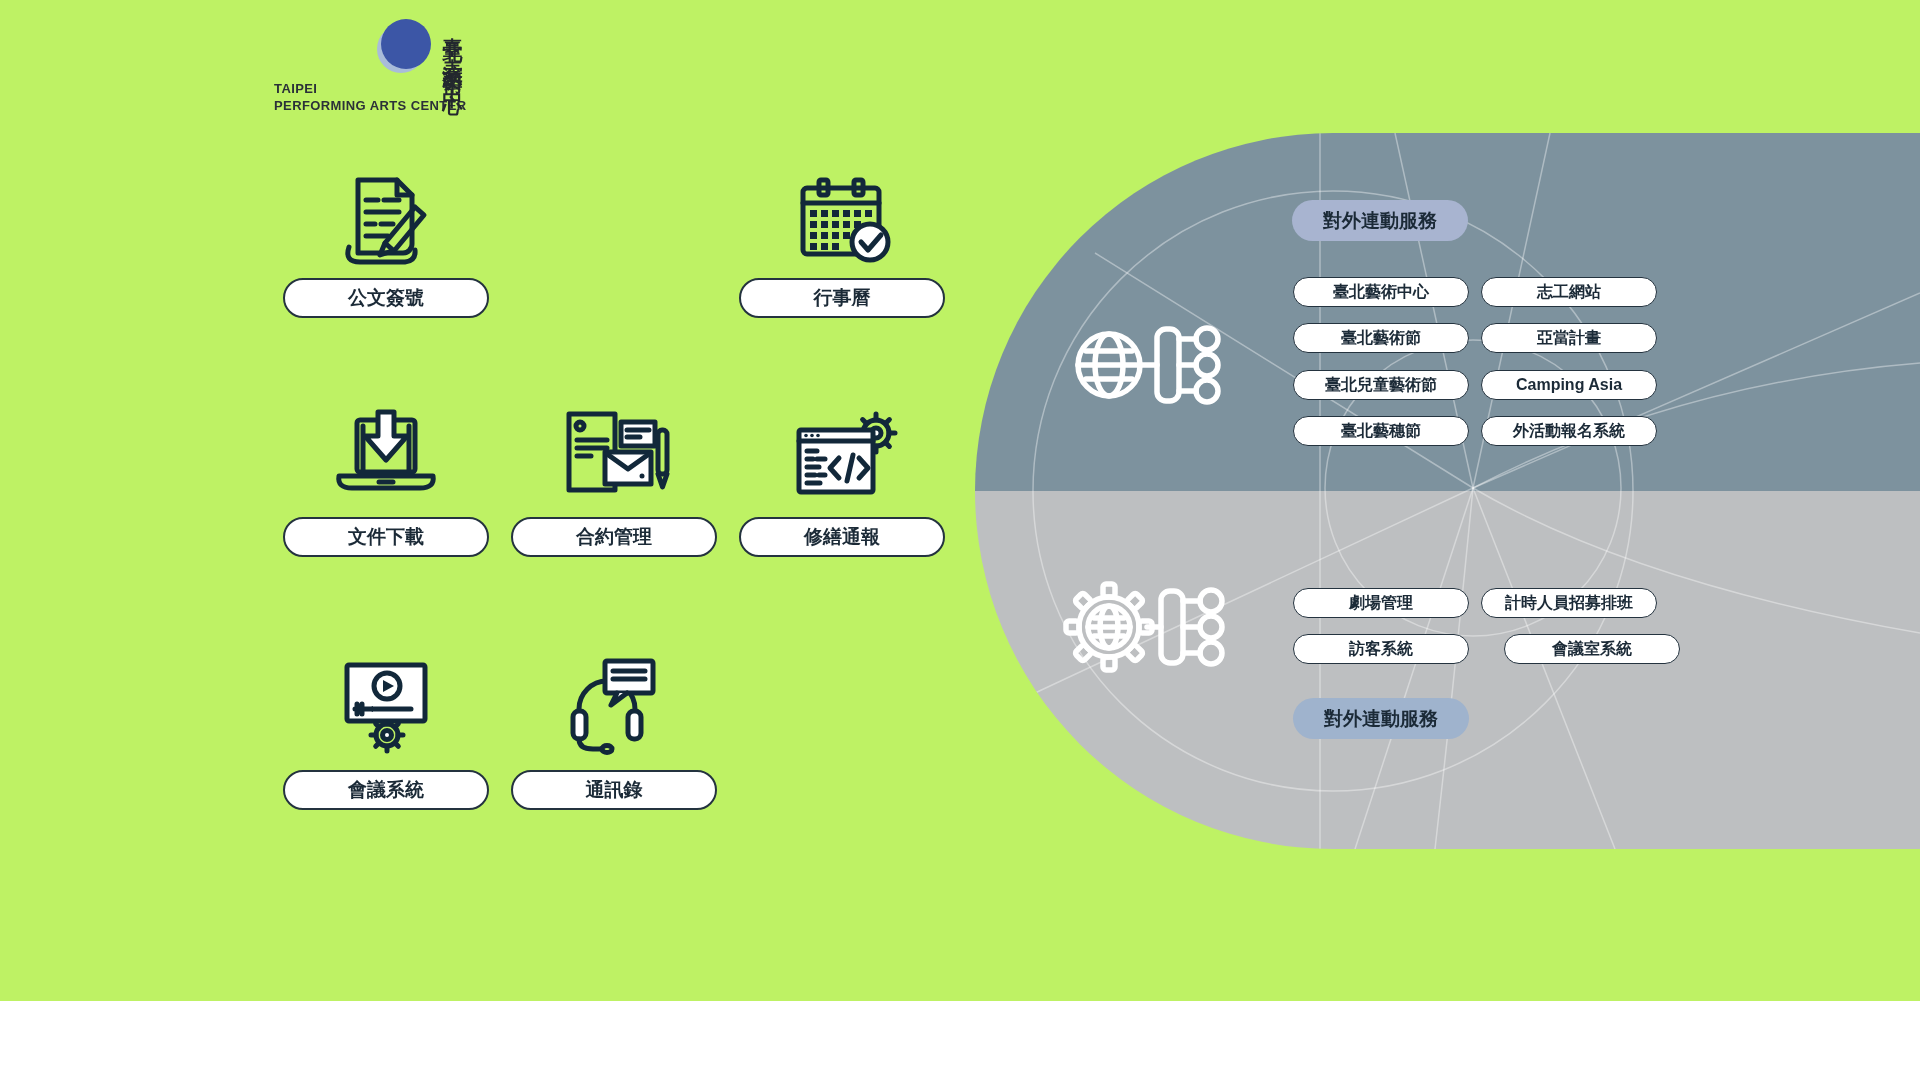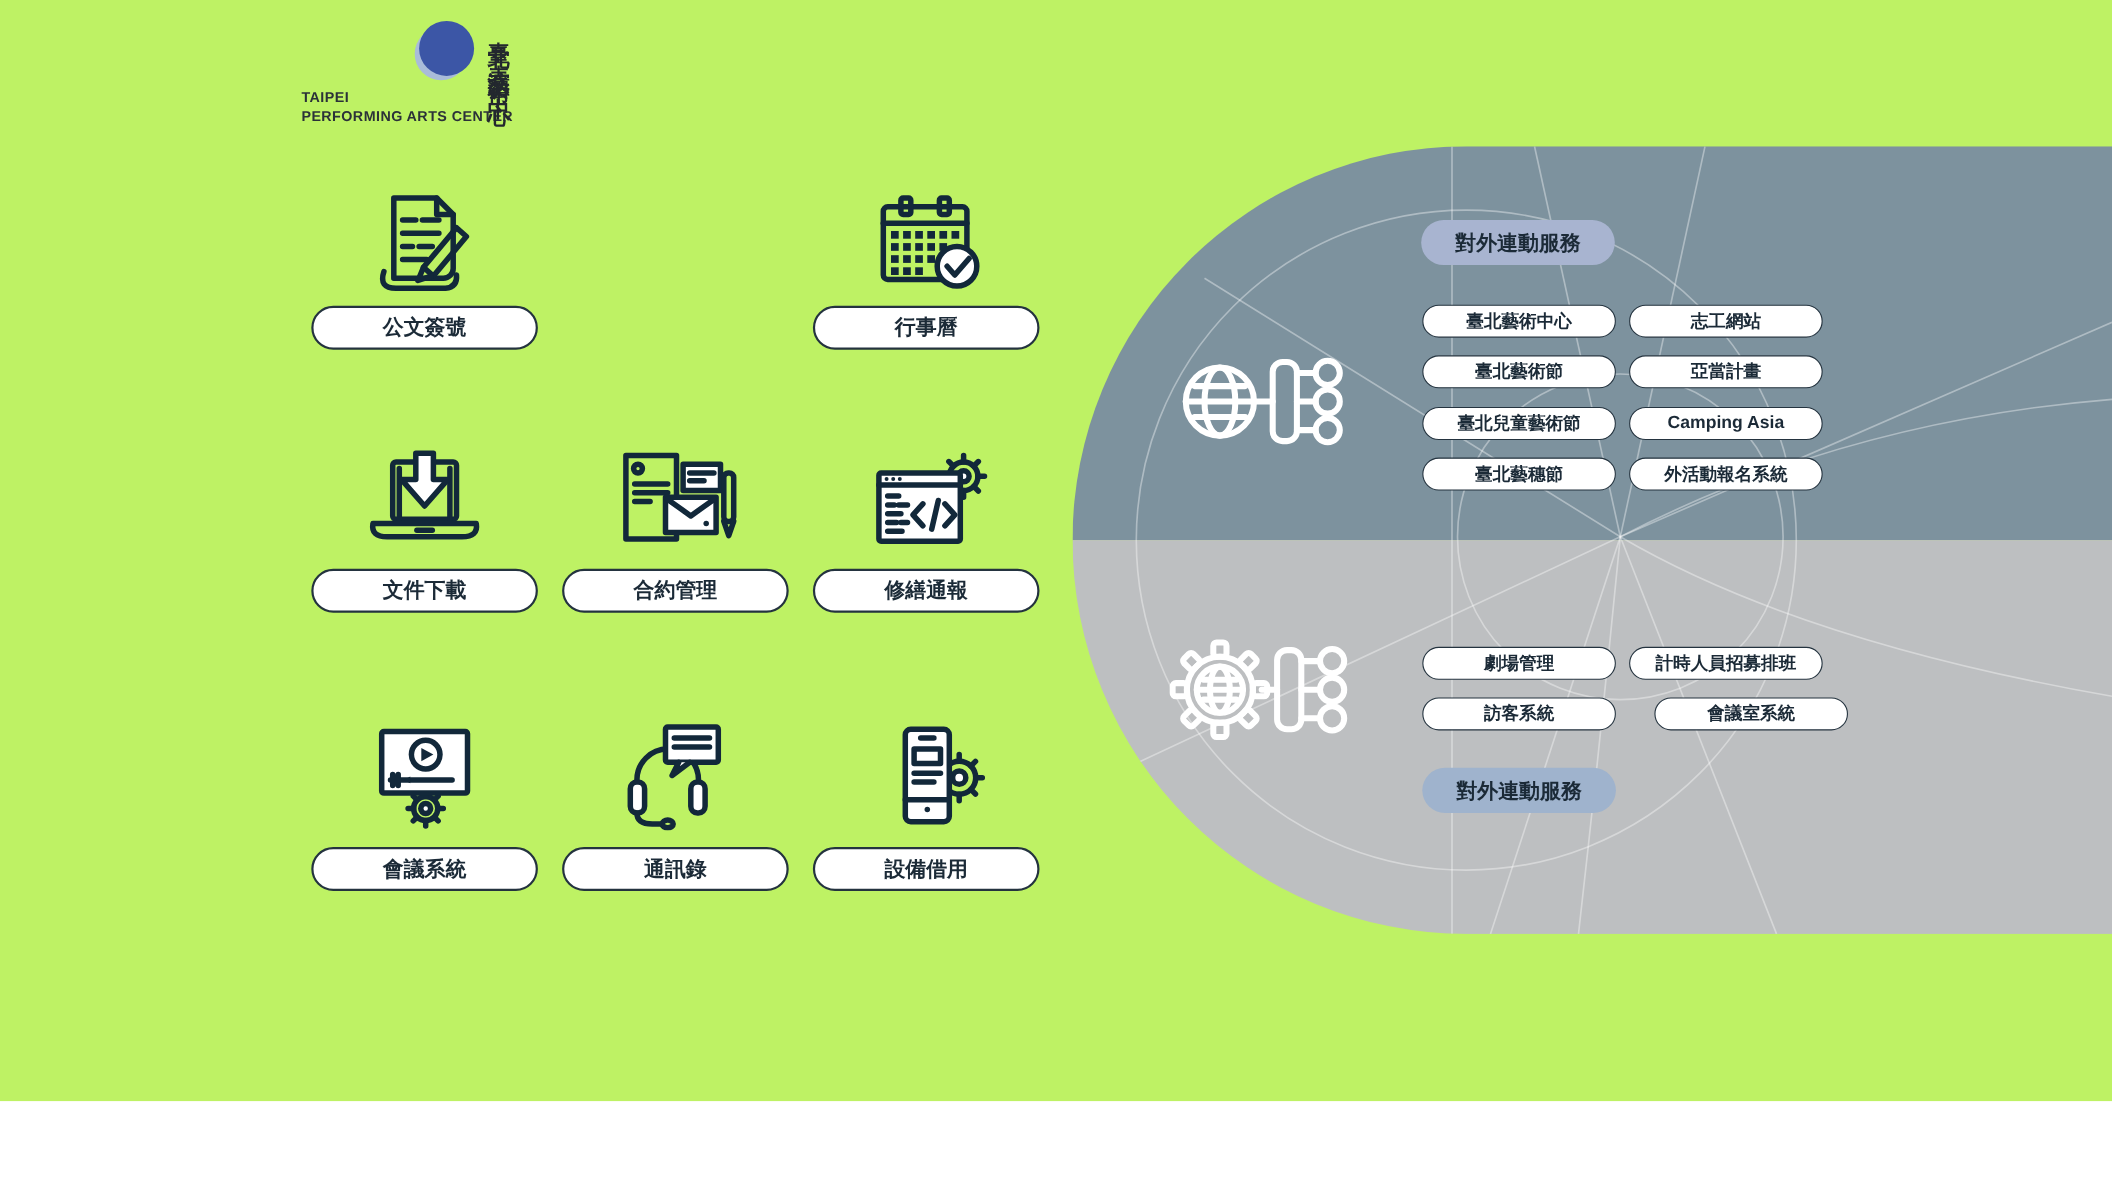--- a/index.html
+++ b/index.html
@@ -179,35 +179,20 @@
         <path d="M64 16 h32 M64 24 h32"></path>
         <rect x="24" y="56" width="13" height="28" rx="6" fill="#ffffff"></rect>
         <rect x="79" y="56" width="13" height="28" rx="6" fill="#ffffff"></rect>
         <path d="M30 84 q0 10 14 10 h9"></path>
         <ellipse cx="58" cy="94" rx="5" ry="3.5"></ellipse>
       </svg>
     </div>
     <button class="pill-btn">通訊錄</button>
   </div>
 
-  <div class="cell row3" style="left:739px; top:655px">
-    <div class="icon-box">
-      <svg viewBox="0 0 130 100" width="130" height="100">
-        <circle cx="95" cy="52" r="15"></circle>
-        <path d="M110 52 h6 M80 52 h-6 M95 37 v-6 M95 67 v6 M105.6 41.4 l4.2 -4.2 M84.4 41.4 l-4.2 -4.2 M105.6 62.6 l4.2 4.2 M84.4 62.6 l-4.2 4.2"></path>
-        <circle cx="95" cy="52" r="6" fill="#ffffff"></circle>
-        <rect x="46" y="8" width="40" height="84" rx="5" fill="#ffffff"></rect>
-        <path d="M60 16 h12"></path>
-        <rect x="54" y="26" width="24" height="13"></rect>
-        <path d="M54 48 h24 M54 56 h18 M46 72 h40"></path>
-        <circle cx="66" cy="81" r="2.5" fill="#12283a" stroke="none"></circle>
-      </svg>
-    </div>
-    <button class="pill-btn">設備借用</button>
-  </div>
 
   <div class="rshape">
     <div class="half top" style="background:#7d929e"></div>
     <div class="half bottom" style="background:#bdbfc1"></div>
 
     <svg class="wire" width="945" height="716" viewBox="0 0 945 716">
       <circle cx="358" cy="358" r="300"></circle>
       <circle cx="498" cy="355" r="148"></circle>
       <line x1="345" y1="0" x2="345" y2="716"></line>
       <line x1="498" y1="355" x2="420" y2="0"></line>

